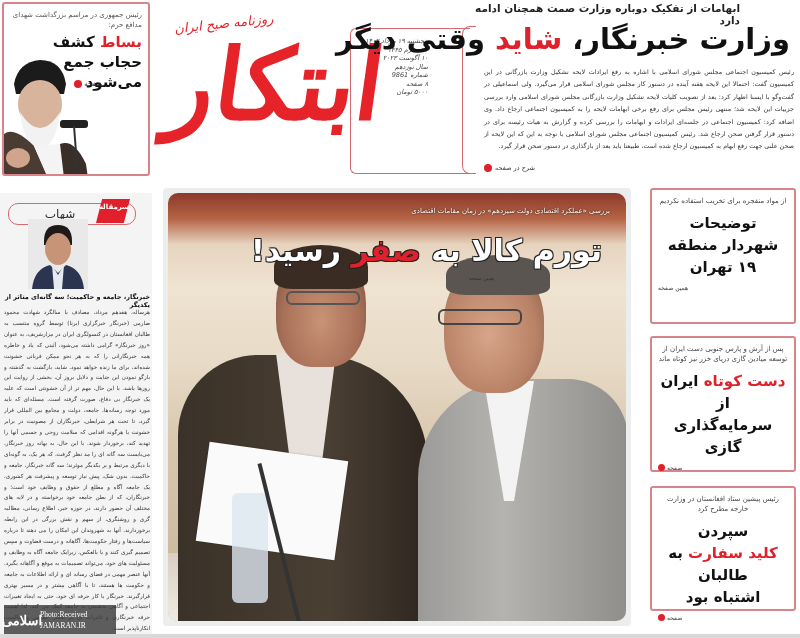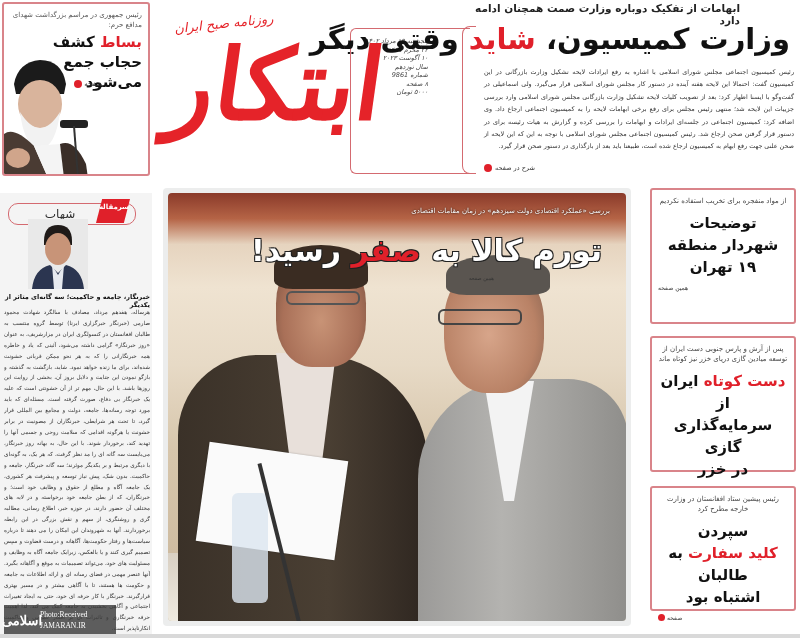--- a/index.html
+++ b/index.html
@@ -42,21 +42,21 @@
   .ed-title { position: absolute; left: 4px; top: 100px; width: 146px; font-size: 6.5px; font-weight: bold; color: #111; text-align: right; }
   .ed-body { position: absolute; left: 4px; top: 114px; width: 146px; height: 326px; font-size: 5.6px; line-height: 10.9px; color: #333; text-align: justify; overflow: hidden; }
 
   
   .watermark { position: absolute; left: 4px; top: 605px; width: 112px; height: 30px; background: rgba(60,60,60,0.82); display: flex; align-items: center; }
   .wm-logo { width: 30px; height: 26px; margin-left: 3px; color: #fff; font-size: 13px; font-weight: bold; display: flex; align-items: center; justify-content: center; font-family: "DejaVu Serif", serif; }
   .wm-text { color: #fff; font-size: 7.5px; line-height: 11px; margin-left: 3px; font-family: Liberation Serif, serif; }
 
   
   .photo-frame { position: absolute; left: 163px; top: 188px; width: 468px; height: 438px; background: #eceded; border-radius: 4px; padding: 5px; }
-  .photo { position: relative; width: 100%; height: 100%; overflow: hidden; border-radius: 4px; background: linear-gradient(180deg, #8a3a2a 0%, #b56446 6%, #e6d4bf 12%, #efe3d1 22%, #e7dac6 40%, #d7c6ac 60%, #c8b59a 100%); }
+  .photo { position: relative; width: 100%; height: 100%; overflow: hidden; border-radius: 10px; background: linear-gradient(180deg, #8a3a2a 0%, #b56446 6%, #e6d4bf 12%, #efe3d1 22%, #e7dac6 40%, #d7c6ac 60%, #c8b59a 100%); }
   .photo-kicker { position: absolute; right: 16px; top: 14px; font-size: 7px; color: #fff; text-shadow: 0 0 2px #000; }
   .photo-head { position: absolute; right: 24px; top: 40px; font-size: 30px; font-weight: bold; color: #fff; text-shadow: 1px 1px 0 #222, -1px -1px 0 #222, 1px -1px 0 #222, -1px 1px 0 #222; white-space: nowrap; text-align: center; }
   .photo-head .red { color: #e0202a; }
   .photo-byline { position: absolute; right: 132px; top: 82px; font-size: 5px; color: #333; }
   .person { position: absolute; }
   .p1-head { left: 108px; top: 58px; width: 90px; height: 116px; border-radius: 45% 45% 40% 40%; background: radial-gradient(ellipse at 50% 60%, #c89376 0%, #a97058 60%, #6a4a3a 100%); }
   .p1-hair { left: 106px; top: 52px; width: 94px; height: 44px; border-radius: 50% 50% 20% 20%; background: #3a2c22; }
   .p1-body { left: 10px; top: 162px; width: 250px; height: 270px; border-radius: 80px 110px 0 0; background: linear-gradient(90deg, #3a3128, #4a3f33 60%, #2e2620); }
   .p1-shirt { left: 108px; top: 160px; width: 60px; height: 140px; background: #e8e0da; clip-path: polygon(0 0, 100% 0, 70% 100%, 30% 100%); }
   .p2-head { left: 276px; top: 70px; width: 100px; height: 130px; border-radius: 45% 45% 42% 42%; background: radial-gradient(ellipse at 45% 55%, #d7a58a 0%, #b98266 60%, #7a5a4a 100%); }
@@ -118,21 +118,21 @@
     </div>
   </div>
   <div class="logo-text rtl">ابتکار</div>
   <div class="logo-sub rtl">روزنامه صبح ایران</div>
 </div>
 
 <div class="lead">
   <div class="lead-frame"></div>
   <div class="lead-kicker rtl">ابهامات از تفکیک دوباره وزارت صمت همچنان ادامه دارد</div>
   <div class="lead-head rtl">
-    <span>وزارت کمیسیون، </span><span class="red">شاید</span><span> وقتی دیگر</span>
+    <span>وزارت خبرنگار، </span><span class="red">شاید</span><span> وقتی دیگر</span>
   </div>
   <div class="lead-body rtl">رئیس کمیسیون اجتماعی مجلس شورای اسلامی با اشاره به رفع ایرادات لایحه تشکیل وزارت بازرگانی در این کمیسیون گفت: احتمالا این لایحه هفته آینده در دستور کار مجلس شورای اسلامی قرار می‌گیرد. ولی اسماعیلی در گفت‌وگو با ایسنا اظهار کرد: بعد از تصویب کلیات لایحه تشکیل وزارت بازرگانی مجلس شورای اسلامی وارد بررسی جزییات این لایحه شد؛ منتهی رئیس مجلس برای رفع برخی ابهامات لایحه را به کمیسیون اجتماعی ارجاع داد. وی اضافه کرد: کمیسیون اجتماعی در جلسه‌ای ایرادات و ابهامات را بررسی کرده و گزارش به هیات رئیسه برای در دستور قرار گرفتن صحن ارجاع شد. رئیس کمیسیون اجتماعی مجلس شورای اسلامی با توجه به این که این لایحه از صحن علنی جهت رفع ابهام به کمیسیون ارجاع شده است، طبیعتا باید بعد از بازگذاری در دستور صحن قرار گیرد.</div>
   <div class="lead-more-wrap">
     <span class="dot"></span>
     <span>شرح در صفحه</span>
   </div>
 </div>
 
 <div class="editorial">
   <div class="ed-frame"></div>
@@ -184,21 +184,20 @@
   <div class="page">
     <span>همین صفحه</span>
   </div>
 </div>
 
 <div class="rbox" style="top:336px; height:136px;">
   <div class="kicker rtl">پس از آرش و پارس جنوبی دست ایران از توسعه میادین گازی دریای خزر نیز کوتاه ماند</div>
   <div class="head rtl">
     <div><span class="red">دست کوتاه</span><span> ایران از</span></div>
     <div>سرمایه‌گذاری گازی</div>
-    <div>در خزر</div>
   </div>
   <div class="page">
     <span class="dot"></span>
     <span>صفحه</span>
   </div>
 </div>
 
 <div class="rbox" style="top:486px; height:125px;">
   <div class="kicker rtl">رئیس پیشین ستاد افغانستان در وزارت خارجه مطرح کرد</div>
   <div class="head rtl">

